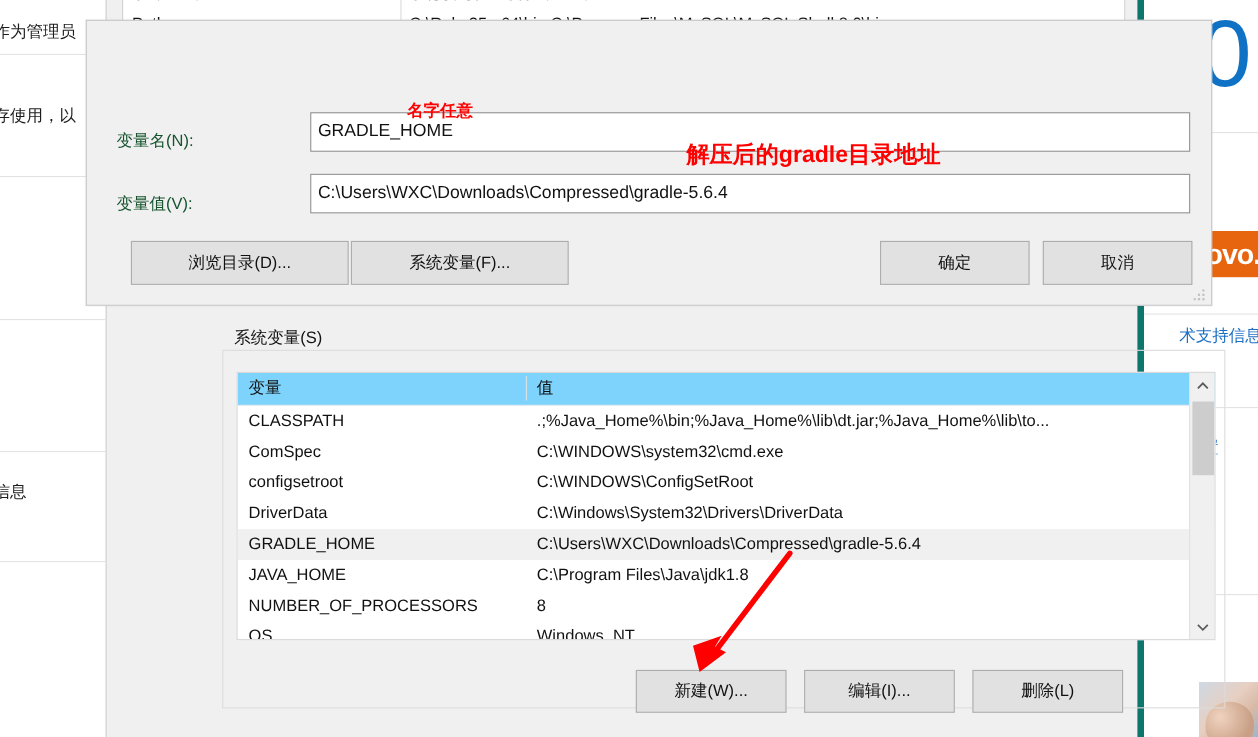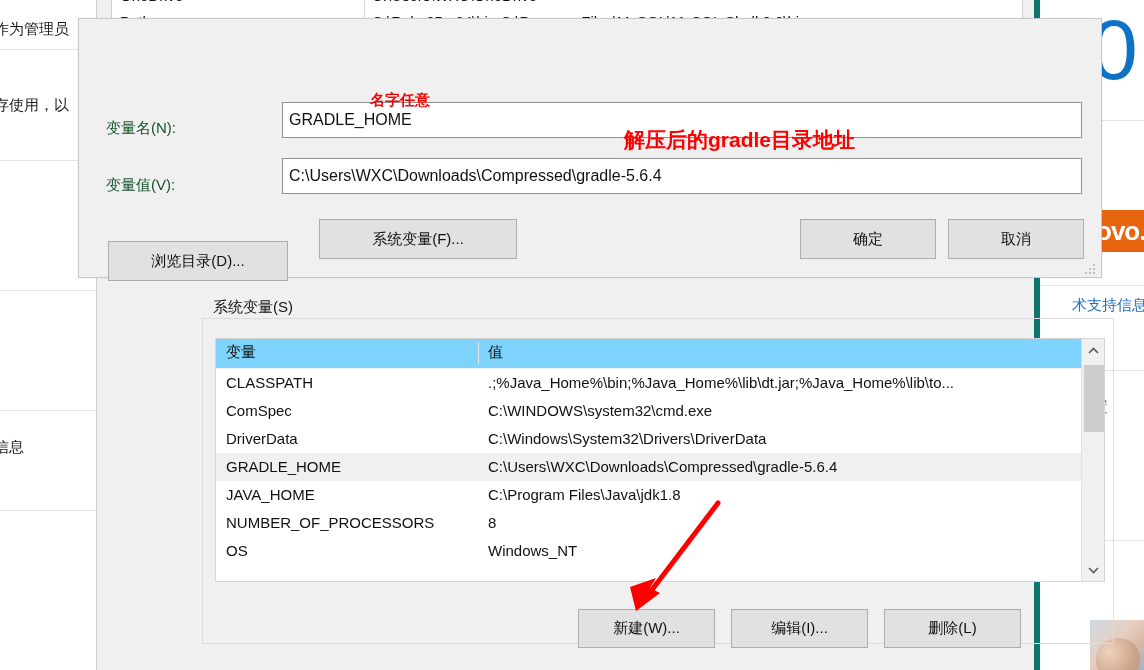--- a/index.html
+++ b/index.html
@@ -206,20 +206,24 @@
       <div class="th" style="left:272px;">值</div>
     </div>
 
     <div class="tbl-row">
       <span class="cell-name">CLASSPATH</span>
       <span class="cell-val">.;%Java_Home%\bin;%Java_Home%\lib\dt.jar;%Java_Home%\lib\to...</span>
     </div>
     <div class="tbl-row">
       <span class="cell-name">ComSpec</span>
       <span class="cell-val">C:\WINDOWS\system32\cmd.exe</span>
+    </div>
+    <div class="tbl-row">
+      <span class="cell-name">configsetroot</span>
+      <span class="cell-val">C:\WINDOWS\ConfigSetRoot</span>
     </div>
     <div class="tbl-row">
       <span class="cell-name">DriverData</span>
       <span class="cell-val">C:\Windows\System32\Drivers\DriverData</span>
     </div>
     <div class="tbl-row sel">
       <span class="cell-name">GRADLE_HOME</span>
       <span class="cell-val">C:\Users\WXC\Downloads\Compressed\gradle-5.6.4</span>
     </div>
     <div class="tbl-row">
@@ -257,21 +261,21 @@
 
 <div id="dialog">
 
 
   <div class="dlg-label" style="left:27px;top:100px;">变量名(N):</div>
   <div class="dlg-input" style="left:203px;top:83px;width:800px;height:36px;">GRADLE_HOME</div>
 
   <div class="dlg-label" style="left:27px;top:157px;">变量值(V):</div>
   <div class="dlg-input" style="left:203px;top:139px;width:800px;height:36px;">C:\Users\WXC\Downloads\Compressed\gradle-5.6.4</div>
 
-  <div class="btn" style="left:29px;top:200px;width:180px;height:40px;margin-top:22px;">浏览目录(D)...</div>
+  <div class="btn" style="left:40px;top:200px;width:198px;height:40px;">浏览目录(D)...</div>
   <div class="btn" style="left:240px;top:200px;width:198px;height:40px;">系统变量(F)...</div>
 
   <div class="btn" style="left:721px;top:200px;width:136px;height:40px;">确定</div>
   <div class="btn" style="left:869px;top:200px;width:136px;height:40px;">取消</div>
 
   <div id="dlg-grip">
     <svg width="12" height="12" viewBox="0 0 12 12">
       <rect x="8" y="0" width="2" height="2" fill="#9a9a9a"></rect>
       <rect x="4" y="4" width="2" height="2" fill="#9a9a9a"></rect>
       <rect x="8" y="4" width="2" height="2" fill="#9a9a9a"></rect>

